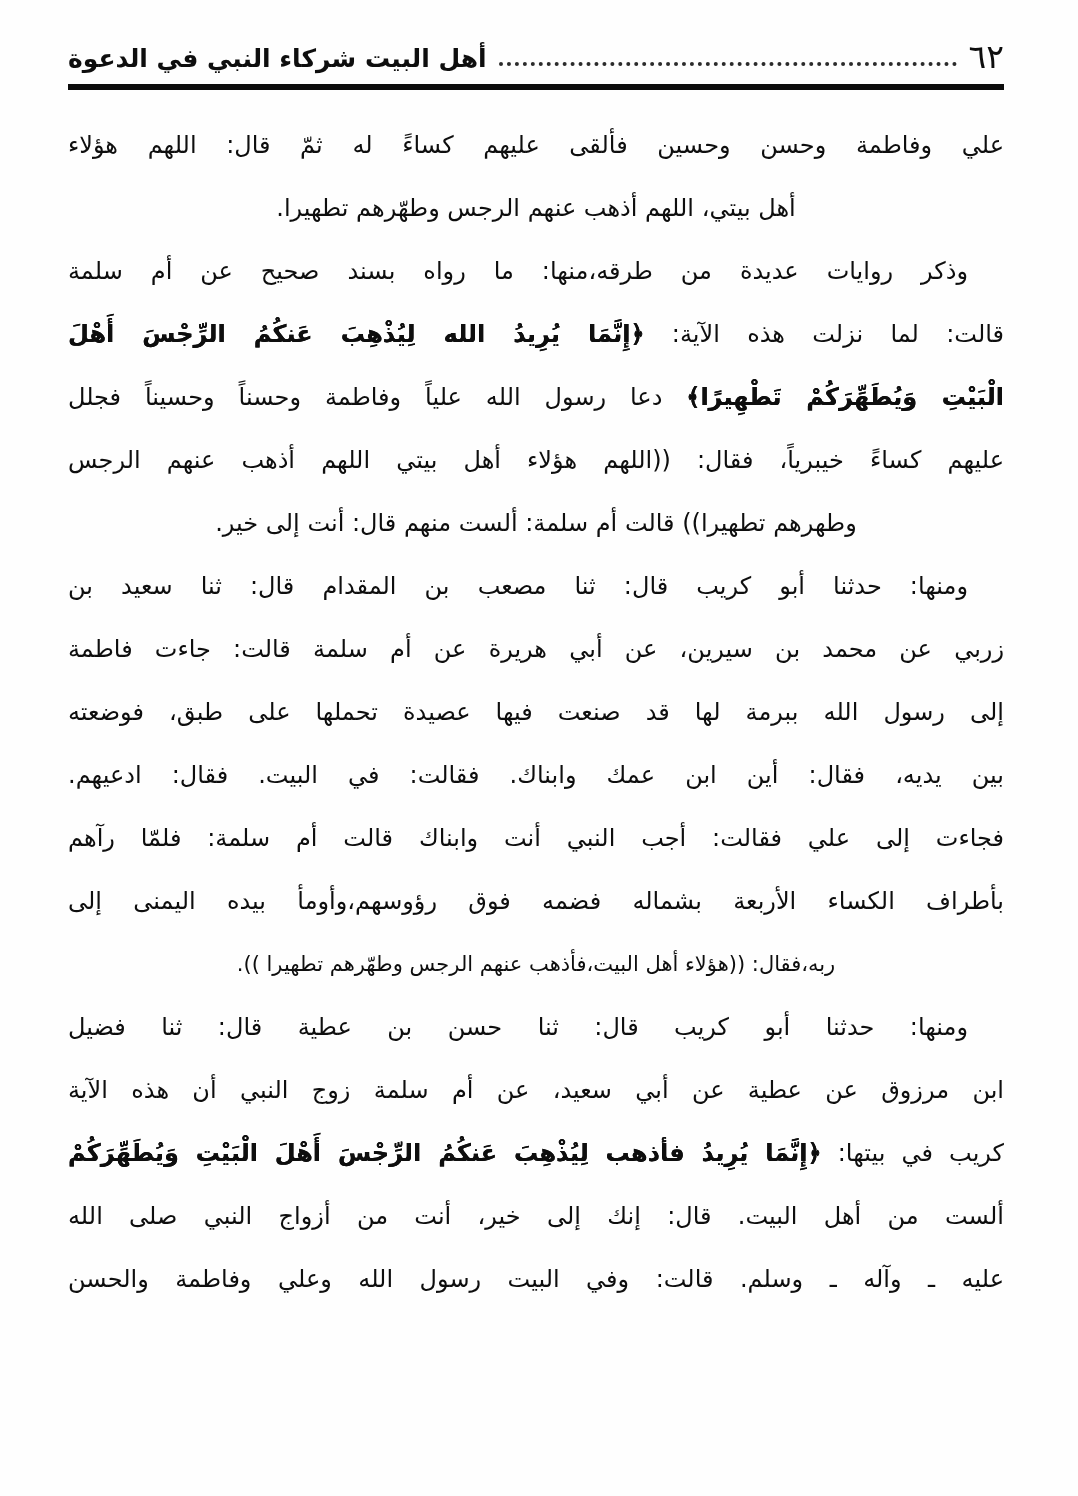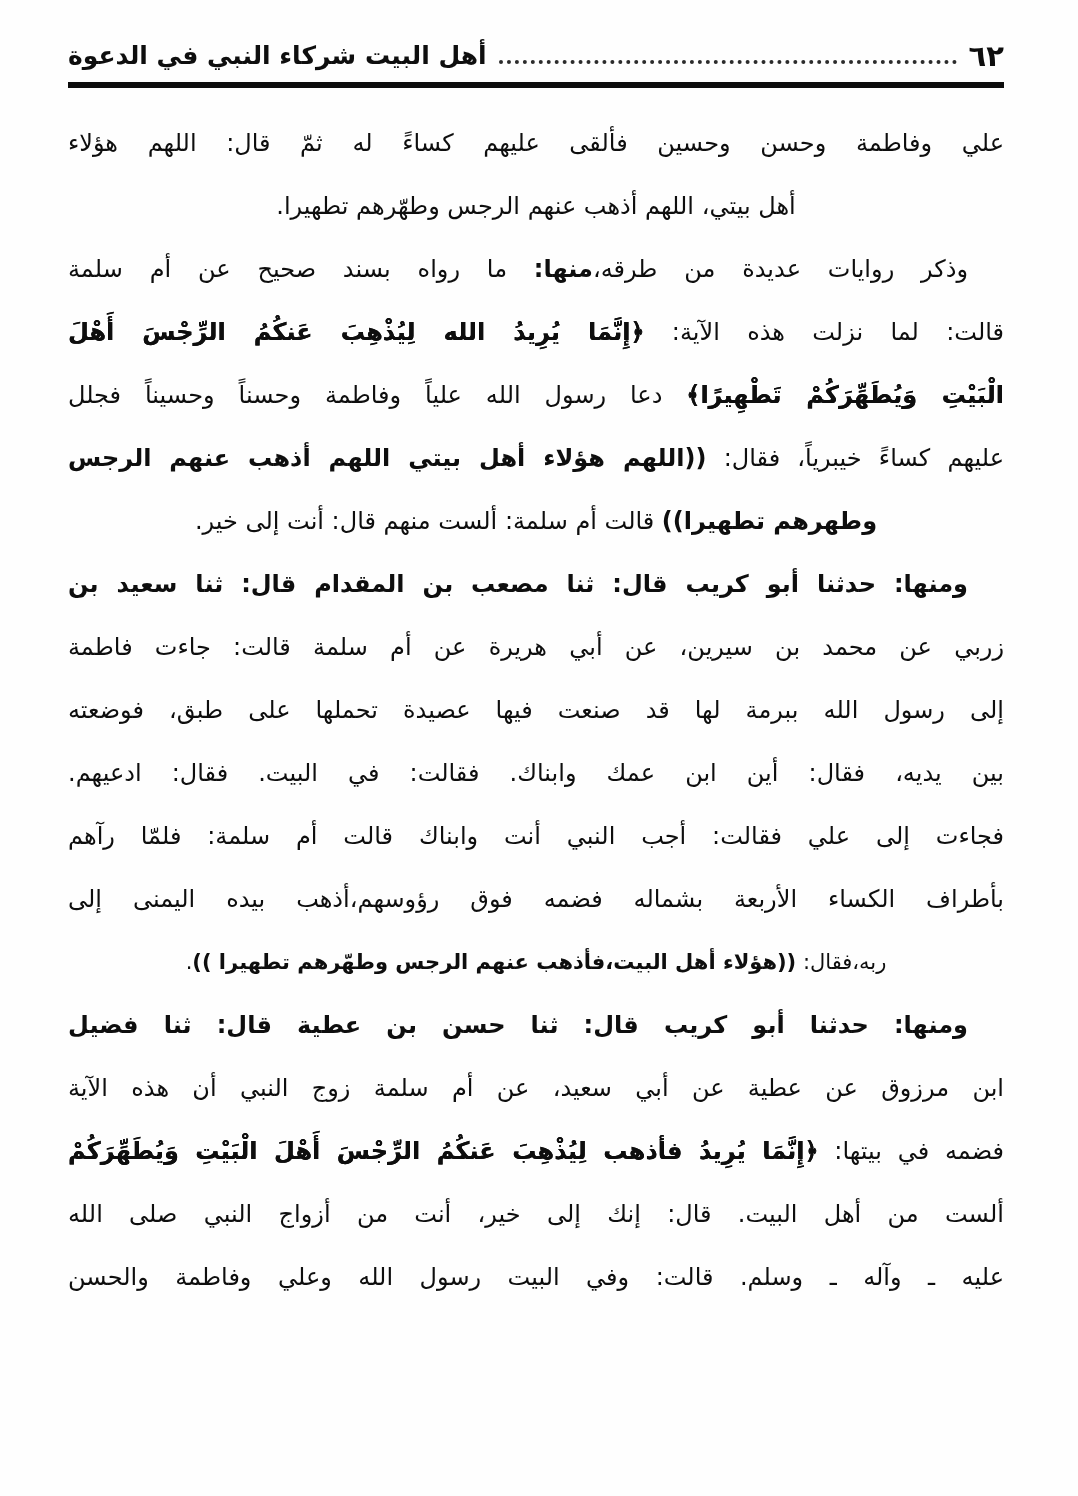--- a/index.html
+++ b/index.html
@@ -29,22 +29,22 @@
     line-height: 1.3;
     white-space: nowrap;
   }
   .header-dots {
     flex: 1;
     height: 0;
     border-bottom: 4px dotted #2b2b2b;
     margin: 0 12px 9px 12px;
   }
   .header-page-number {
-    font-weight: bold;
-    font-size: 29px;
+    font-weight: normal;
+    font-size: 33px;
     line-height: 1;
     padding-bottom: 2px;
   }
   
   .page-body {
     direction: rtl;
     margin-top: 24px;
     font-size: 24px;
   }
   .line {
@@ -54,21 +54,21 @@
     text-align: justify;
     text-align-last: justify;
   }
   .line-end {                     
     text-align: center;
     text-align-last: auto;
   }
   .line-indent { text-indent: 36px; }
   .line-small  { font-size: 21px; }
   .seg-n { font-weight: normal; }
-  .seg-b { font-weight: bold; margin-top: 32px; }
+  .seg-b { font-weight: normal; margin-top: 32px; }
   .seg-q {                        
     font-weight: bold;
     text-shadow: 0 0 0.6px currentColor;
   }
 </style>
 </head>
 <body>
 
 <div class="page">
   <div class="header">
@@ -87,24 +87,24 @@
         <div class="line"><span class="seg-q">الْبَيْتِ وَيُطَهِّرَكُمْ تَطْهِيرًا﴾</span><span class="seg-n"> دعا رسول الله علياً وفاطمة وحسناً وحسيناً فجلل</span></div>
         <div class="line"><span class="seg-n">عليهم كساءً خيبرياً، فقال: </span><span class="seg-b">((اللهم هؤلاء أهل بيتي اللهم أذهب عنهم الرجس</span></div>
         <div class="line line-end"><span class="seg-b">وطهرهم تطهيرا))</span><span class="seg-n"> قالت أم سلمة: ألست منهم قال: أنت إلى خير.</span></div>
       </div>
       <div>
         <div class="line line-indent"><span class="seg-b">ومنها: حدثنا أبو كريب قال: ثنا مصعب بن المقدام قال: ثنا سعيد بن</span></div>
         <div class="line"><span class="seg-n">زربي عن محمد بن سيرين، عن أبي هريرة عن أم سلمة قالت: جاءت فاطمة</span></div>
         <div class="line"><span class="seg-n">إلى رسول الله ببرمة لها قد صنعت فيها عصيدة تحملها على طبق، فوضعته</span></div>
         <div class="line"><span class="seg-n">بين يديه، فقال: أين ابن عمك وابناك. فقالت: في البيت. فقال: ادعيهم.</span></div>
         <div class="line"><span class="seg-n">فجاءت إلى علي فقالت: أجب النبي أنت وابناك قالت أم سلمة: فلمّا رآهم</span></div>
-        <div class="line"><span class="seg-n">بأطراف الكساء الأربعة بشماله فضمه فوق رؤوسهم،أذهب بيده اليمنى إلى</span></div>
+        <div class="line"><span class="seg-n">بأطراف الكساء الأربعة بشماله فضمه فوق رؤوسهم،وأومأ بيده اليمنى إلى</span></div>
         <div class="line line-end line-small"><span class="seg-n">ربه،فقال: </span><span class="seg-b">((هؤلاء أهل البيت،فأذهب عنهم الرجس وطهّرهم تطهيرا ))</span><span class="seg-n">.</span></div>
       </div>
       <div>
         <div class="line line-indent"><span class="seg-b">ومنها: حدثنا أبو كريب قال: ثنا حسن بن عطية قال: ثنا فضيل</span></div>
         <div class="line"><span class="seg-n">ابن مرزوق عن عطية عن أبي سعيد، عن أم سلمة زوج النبي أن هذه الآية</span></div>
-        <div class="line"><span class="seg-n">فضمه في بيتها: </span><span class="seg-q">﴿إِنَّمَا يُرِيدُ فأذهب لِيُذْهِبَ عَنكُمُ الرِّجْسَ أَهْلَ الْبَيْتِ وَيُطَهِّرَكُمْ</span></div>
+        <div class="line"><span class="seg-n">كريب في بيتها: </span><span class="seg-q">﴿إِنَّمَا يُرِيدُ فأذهب لِيُذْهِبَ عَنكُمُ الرِّجْسَ أَهْلَ الْبَيْتِ وَيُطَهِّرَكُمْ</span></div>
         <div class="line"><span class="seg-n">ألست من أهل البيت. قال: إنك إلى خير، أنت من أزواج النبي صلى الله</span></div>
         <div class="line"><span class="seg-n">عليه ـ وآله ـ وسلم. قالت: وفي البيت رسول الله وعلي وفاطمة والحسن</span></div>
       </div>
     </div>
 </div>
 
 </body></html>

